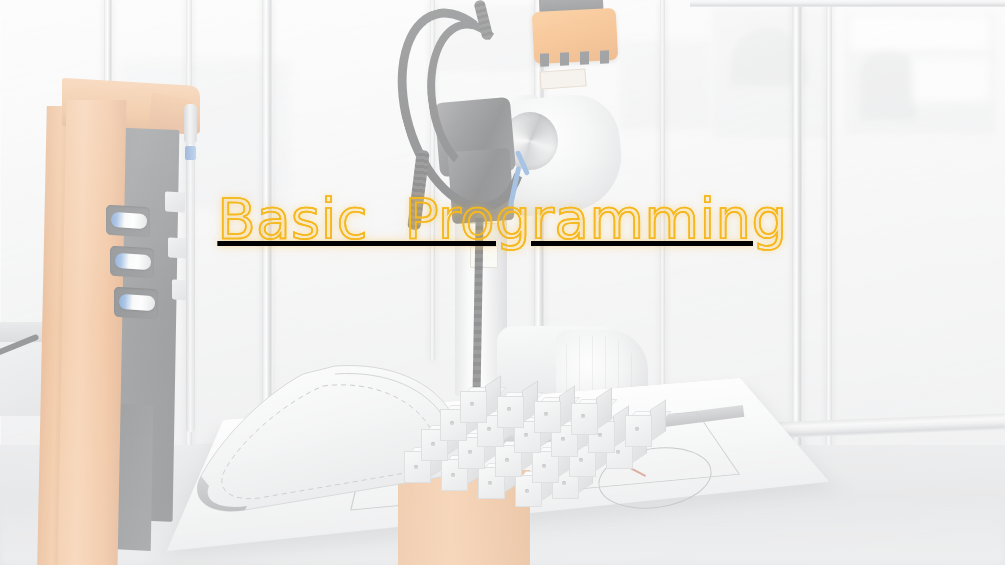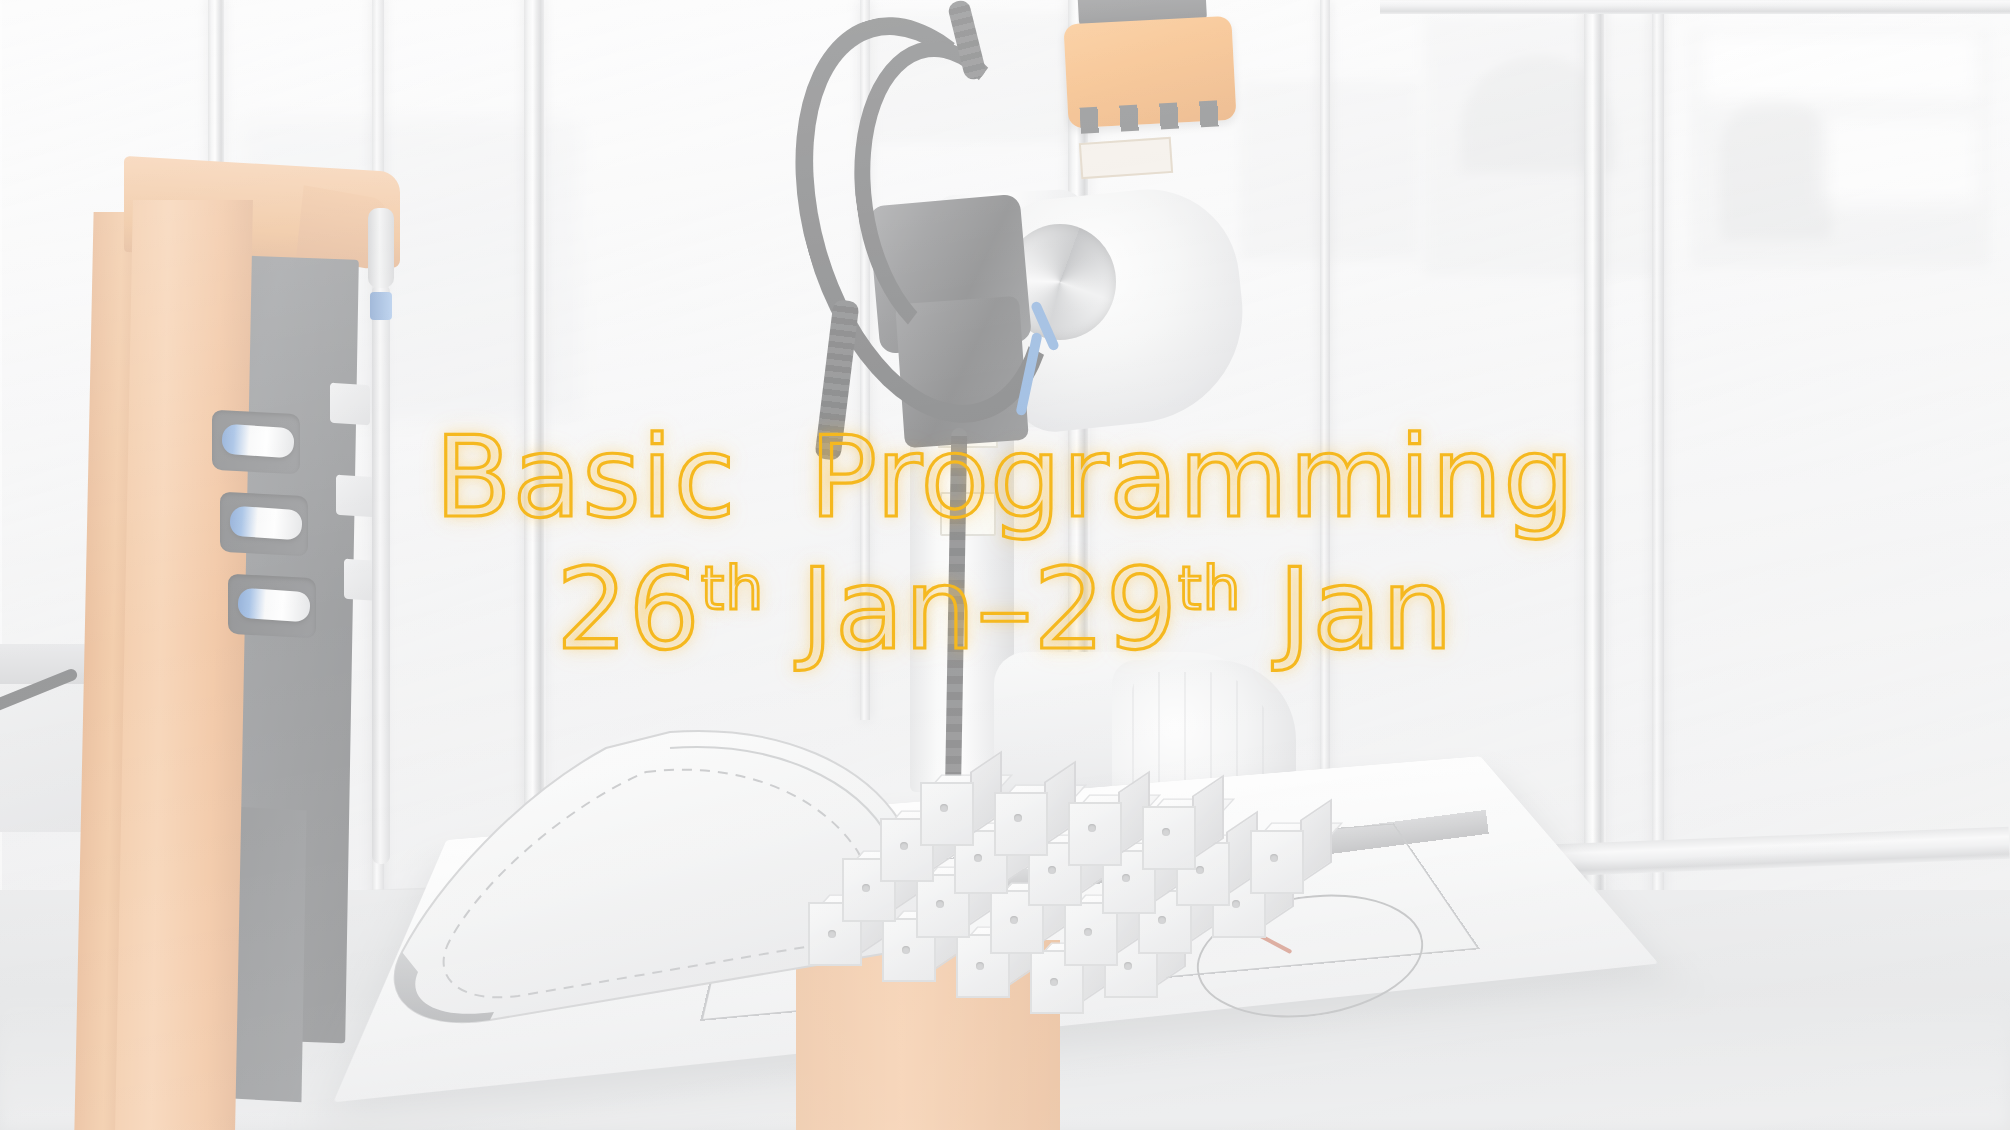--- a/index.html
+++ b/index.html
@@ -420,24 +420,25 @@
   .wash-grad {
     position: absolute;
     inset: 0;
     background: linear-gradient(170deg, rgba(255,255,255,.30) 0%, rgba(255,255,255,.10) 45%, rgba(255,255,255,.22) 100%);
     pointer-events: none;
   }
 
   
   .title-block {
     position: absolute;
-    left: 0; right: 0; top: 212px;
+    left: 0; right: 0; top: 191px;
     text-align: center;
     pointer-events: none;
     z-index: 40;
+    text-decoration: underline;
   }
   .tline {
     font-family: "DejaVu Sans", sans-serif;
     font-weight: 400;
     color: transparent;
     -webkit-text-stroke: 1.6px #f5b81f;
     text-stroke: 1.6px #f5b81f;
     letter-spacing: .5px;
     white-space: pre;
     line-height: 1.0;
@@ -710,16 +711,15 @@
           <div class="hole" style="left:10px;top:22px;"></div>
         </div>
     </div>
 
     <div class="wash"></div>
     <div class="wash-grad"></div>
   </div>
 
   <div class="title-block">
     <div class="tline tline-1">Basic  Programming</div>
-    <div class="tline tline-2"><span>26</span><span class="sup">th</span><span> Jan–29</span><span class="sup">th</span><span> Jan</span></div>
   </div>
 
 </div>
 
 </body></html>

